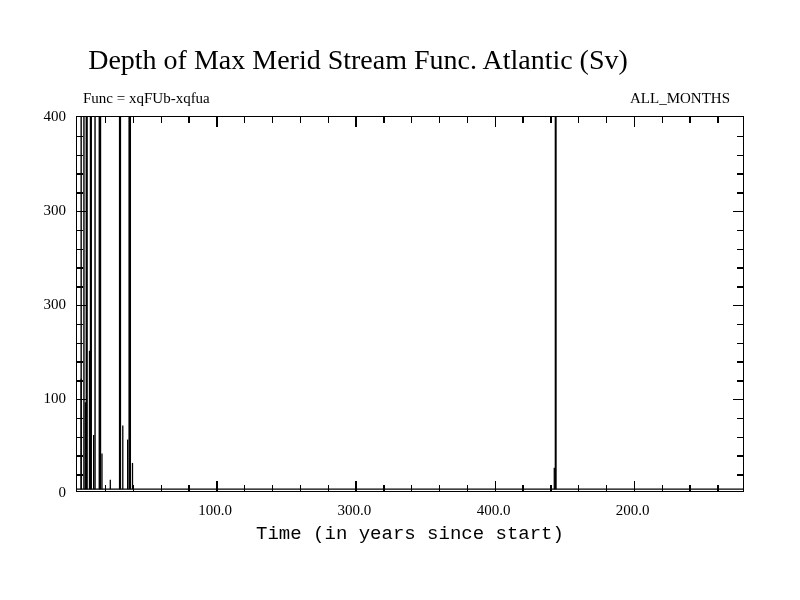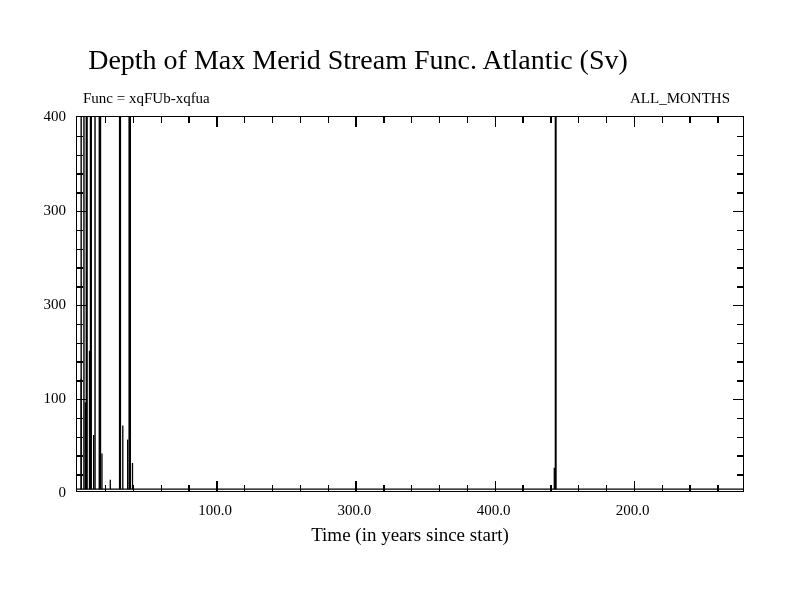--- a/index.html
+++ b/index.html
@@ -123,20 +123,21 @@
   }
   #xaxis-title {
     position: absolute;
     left: 76px;
     top: 523px;
     width: 668px;
     text-align: center;
     font-size: 19px;
     line-height: 23px;
     white-space: nowrap;
+    font-family: Liberation Mono, monospace;
   }
 </style>
 </head>
 <body>
 
 <div id="figure">
 
   <div id="main-title">Depth of Max Merid Stream Func. Atlantic (Sv)</div>
 
   <div class="subtitle" id="subtitle-left">Func = xqFUb-xqfua</div>

